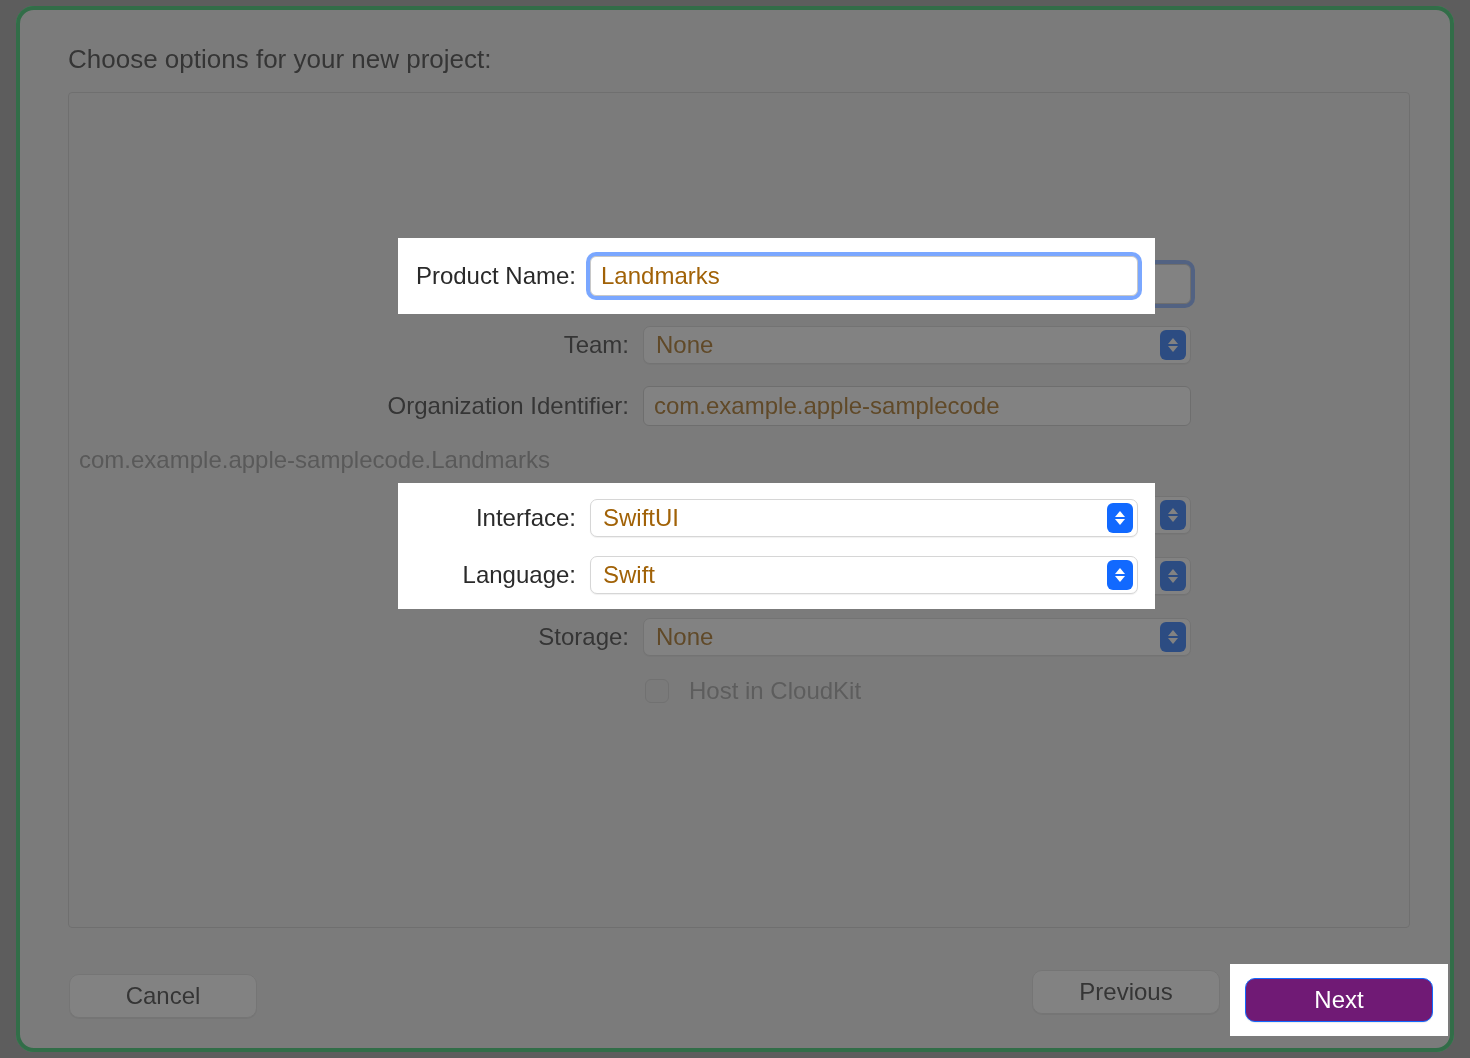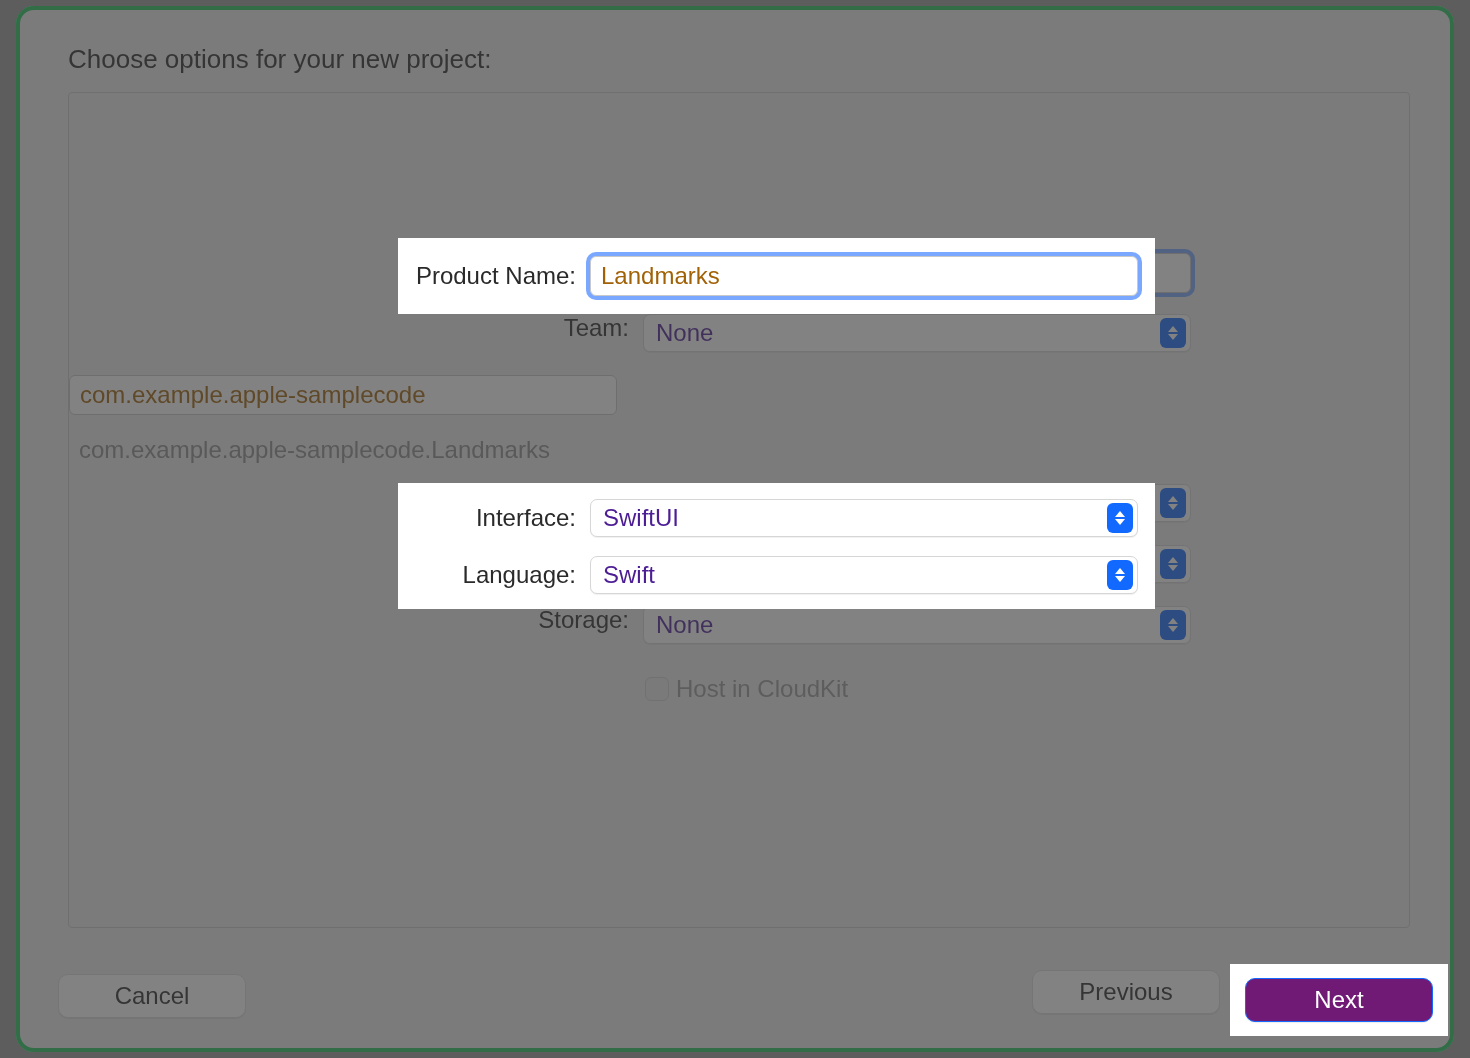--- a/index.html
+++ b/index.html
@@ -55,20 +55,21 @@
   }
 
   
   .form {
     position: absolute;
     left: 0; top: 0; right: 0;
     padding-top: 160px;
   }
   .row {
     display: flex;
+    align-items: center;
     height: 61px;
   }
   .row .lab {
     width: 574px;
     text-align: right;
     padding-right: 14px;
     font-size: 24px;
     color: #2a2a2a;
   }
   .row .ctl {
@@ -97,21 +98,21 @@
   }
 
   .popup {
     width: 100%;
     height: 38px;
     border: 1px solid #d6d6d6;
     border-radius: 7px;
     background: #fff;
     font-size: 24px;
     padding: 2px 44px 2px 12px;
-    color: #4c1d95;
+    color: #a16207;
     position: relative;
     display: flex;
     align-items: center;
     box-shadow: 0 1px 1px rgba(0,0,0,0.06);
   }
   .popup .stepper {
     position: absolute;
     right: 4px; top: 50%;
     transform: translateY(-50%);
     width: 26px; height: 30px;
@@ -129,21 +130,21 @@
     width: 0; height: 0;
     border-left: 5px solid transparent;
     border-right: 5px solid transparent;
   }
   .popup .stepper::before { border-bottom: 6px solid #fff; }
   .popup .stepper::after  { border-top: 6px solid #fff; }
 
   .check-row {
     display: flex;
     align-items: center;
-    gap: 7px;
+    gap: 20px;
     height: 44px;
     padding-left: 2px;
   }
   .checkbox {
     width: 24px; height: 24px;
     border: 1.5px solid #bdbdbd;
     border-radius: 6px;
     background: #fff;
   }
   .checkbox.disabled {
@@ -244,20 +245,21 @@
         <div class="lab">Team:</div>
         <div class="ctl">
           <div class="popup">
             <span>None</span>
             <span class="stepper"></span>
           </div>
         </div>
       </div>
 
       <div class="row">
+        <div class="lab">Organization Identifier:</div>
         <div class="ctl">
           <input class="text-input" value="com.example.apple-samplecode" style="">
         </div>
       </div>
 
       <div class="row" style="height:48px">
         <div class="ctl">
           <div class="static-value">com.example.apple-samplecode.Landmarks</div>
         </div>
       </div>
@@ -300,21 +302,21 @@
             <div class="check-label disabled">Host in CloudKit</div>
           </div>
         </div>
       </div>
 
 
     </div>
   </div>
 
   <div class="footer">
-    <div class="btn" style="left:38px; bottom:30px;">
+    <div class="btn" style="left:49px; bottom:30px;">
       <span>Cancel</span>
     </div>
     <div class="btn" style="right:230px; bottom:34px;">
       <span>Previous</span>
     </div>
     <div class="btn primary" style="right:24px; bottom:30px;">
       <span>Next</span>
     </div>
   </div>
 

